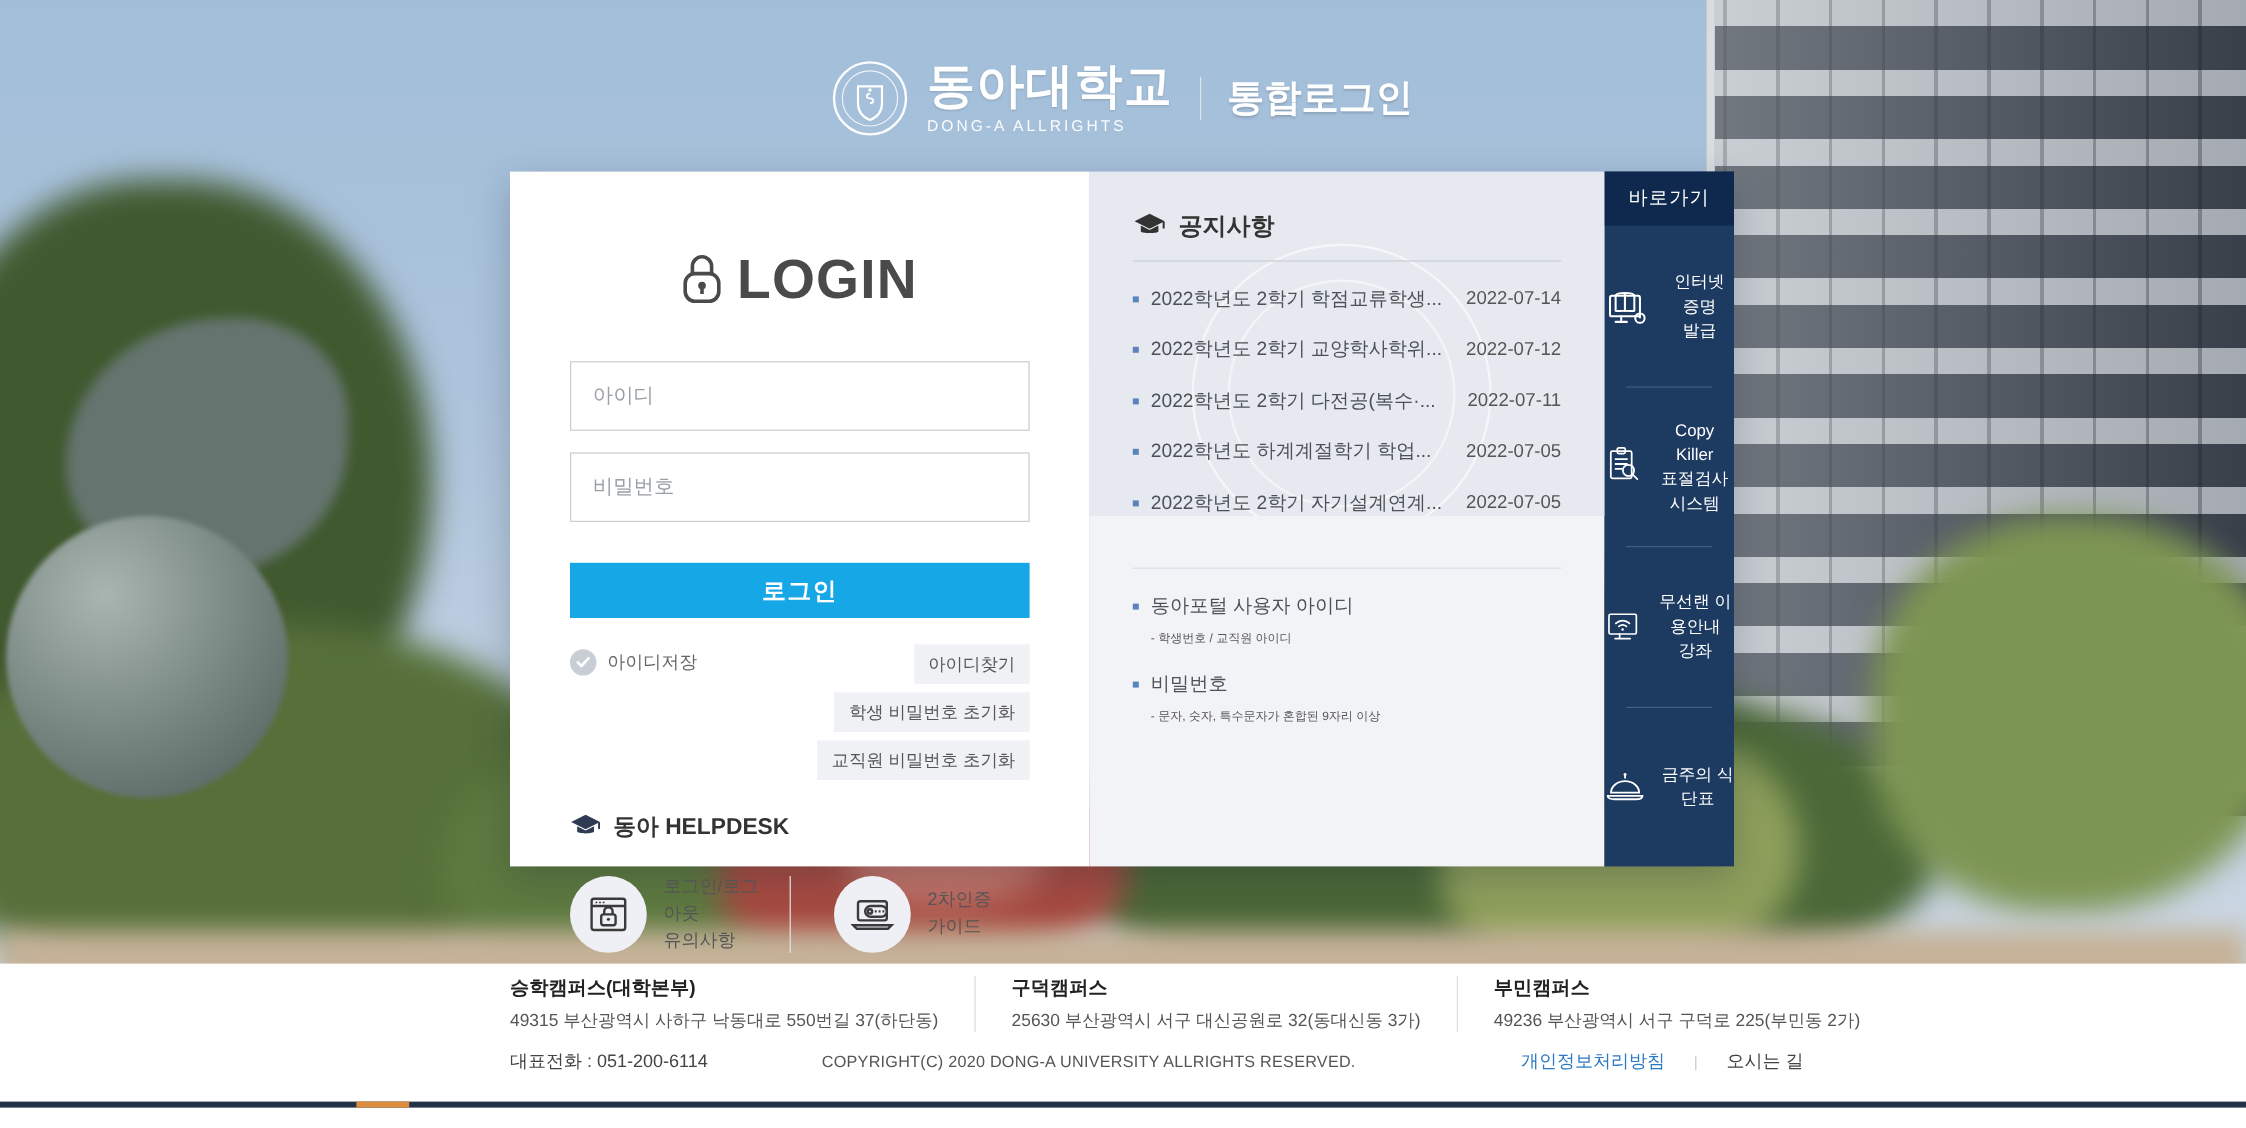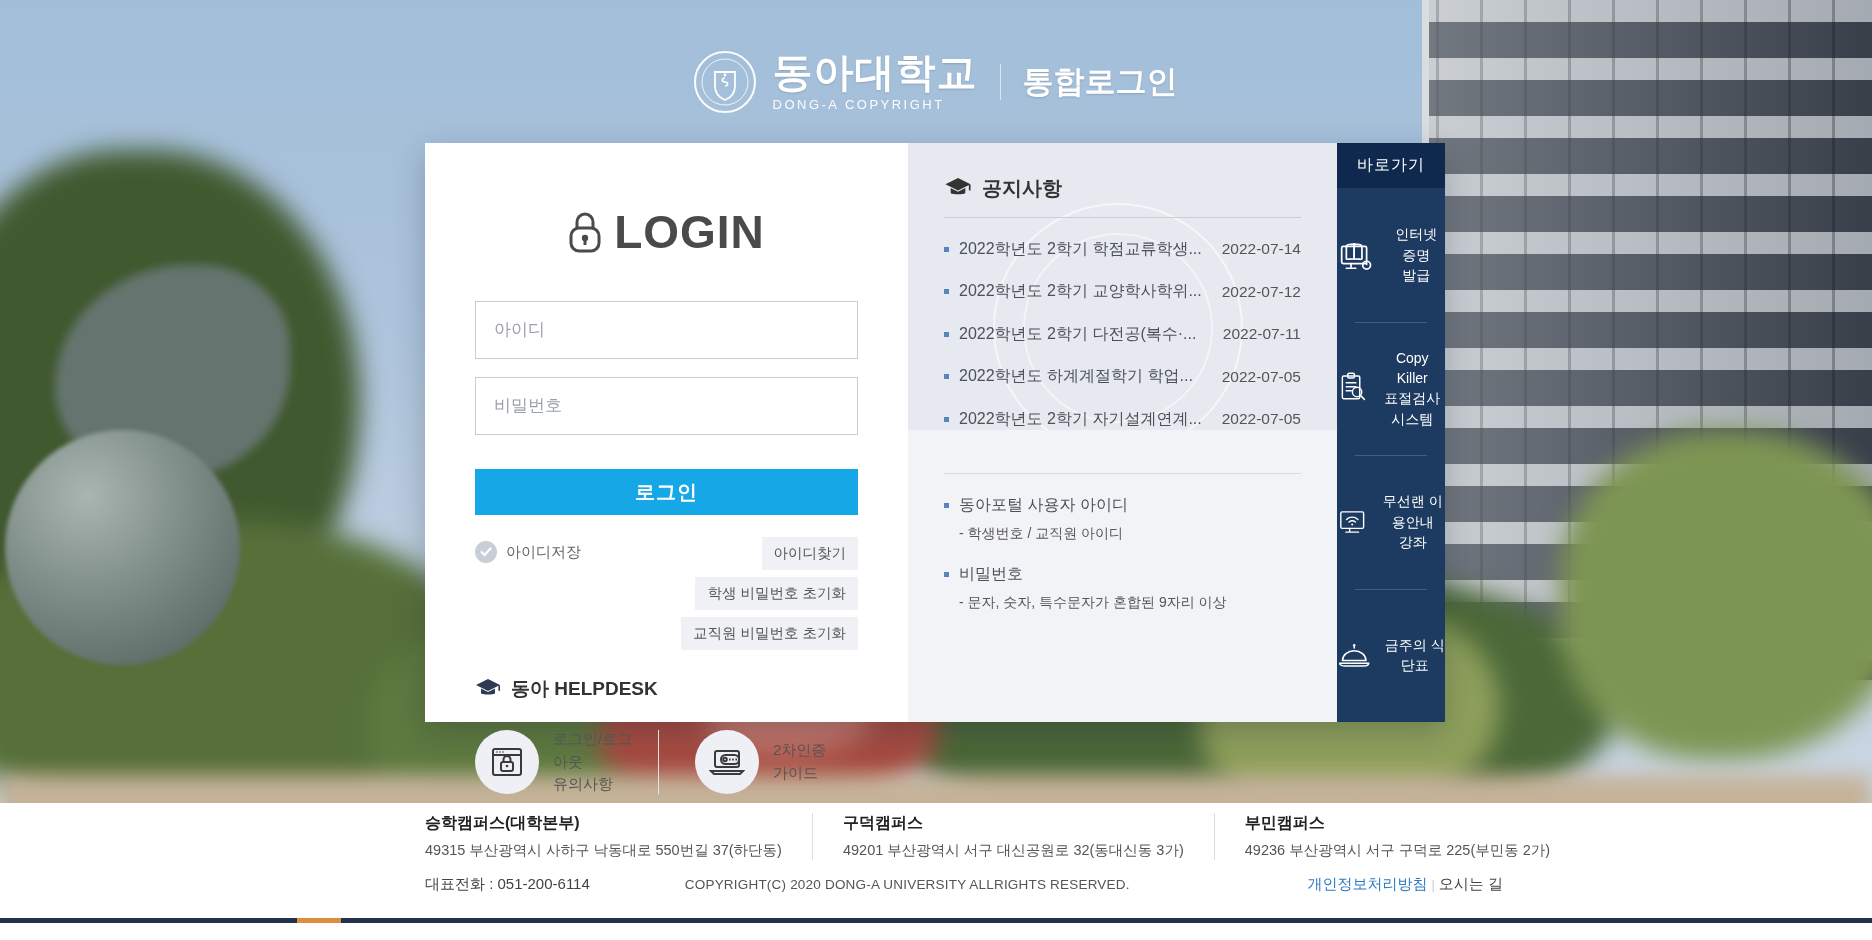--- a/index.html
+++ b/index.html
@@ -118,21 +118,21 @@
   .rule { height:1px; background:#c9cdd5; margin-top:15px; position:relative; z-index:1; }
   .notice-list { list-style:none; margin-top:10px; position:relative; z-index:1; }
   .notice-row { display:flex; align-items:center; height:42.5px; cursor:pointer; }
   .bullet { width:5px; height:5px; background:#5b83bb; margin-right:10px; flex:0 0 auto; }
   .n-title { flex:1; font-size:16px; color:#4c5158; white-space:nowrap; overflow:hidden; }
   .n-date { font-size:15.5px; color:#555; margin-left:10px; }
   .notice-bottom { flex:1; background:#f2f3f7; padding:28px 36px 0; }
   .notice-bottom .rule { background:#d8dbe2; }
   .g-item { margin-top:21px; }
   .g-main { display:flex; align-items:center; font-size:16px; color:#4c5158; }
-  .g-sub { font-size:14px; color:#555; margin:9px 0 0 15px; }
+  .g-sub { font-size:10px; color:#555; margin:9px 0 0 15px; }
 
   
   .quickbar { width:108px; background:#1d3a61; display:flex; flex-direction:column; color:#fff; }
   .qb-header {
     height:45px; background:#0f294e; display:flex; align-items:center; justify-content:center;
     font-size:16px; letter-spacing:1px;
   }
   .qb-item {
     flex:1; display:flex; align-items:center; justify-content:center;
     gap:13px; position:relative; cursor:pointer; text-align:center;
@@ -145,21 +145,21 @@
   
   .footer { position:absolute; left:0; top:803px; width:1872px; height:120px; background:#fff; }
   .campuses { position:absolute; left:425px; top:10px; display:flex; }
   .campus { padding-right:30px; }
   .campus + .campus { border-left:1px solid #ddd; padding-left:30px; }
   .c-title { font-size:16px; font-weight:bold; color:#222; }
   .c-addr { font-size:14.5px; color:#555; margin-top:7px; }
   .footer-bottom { position:absolute; left:425px; width:1078px; top:72px; display:flex; align-items:center; }
   .phone { font-size:15px; color:#444; }
   .copyright { font-size:13.5px; color:#555; margin-left:95px; letter-spacing:.2px; }
-  .legal { margin-left:auto; display:flex; align-items:center; gap:4px; }
+  .legal { margin-left:auto; display:flex; align-items:center; gap:24px; }
   .privacy { font-size:15px; color:#2c79c4; cursor:pointer; }
   .legal-sep { color:#ccc; font-size:13px; }
   .directions { font-size:15px; color:#444; cursor:pointer; }
   .bottom-bar { position:absolute; left:0; bottom:0; width:100%; height:5px; background:#223349; }
   .bottom-bar .orange { position:absolute; left:297px; top:0; width:44px; height:5px; background:#dd8d3e; }
 
   svg { display:block; }
 </style>
 </head>
 <body>
@@ -183,21 +183,21 @@
 <div class="site-header">
   <svg class="seal" viewBox="0 0 64 64" fill="none" stroke="#ffffff" stroke-width="2">
     <circle cx="32" cy="32" r="30" stroke-opacity=".95"></circle>
     <circle cx="32" cy="32" r="23" stroke-width="1" stroke-opacity=".8"></circle>
     <path d="M22 22 h20 v14 c0 8 -5 12 -10 14 c-5 -2 -10 -6 -10 -14 z" stroke-width="1.8"></path>
     <path d="M32 28 c-3 0 -4 4 0 4 c4 0 3 4 0 4" stroke-width="1.6"></path>
     <circle cx="32" cy="25" r="1.4" fill="#fff" stroke="none"></circle>
   </svg>
   <div class="brand">
     <div class="brand-kr">동아대학교</div>
-    <div class="brand-en">DONG-A COPYRIGHT</div>
+    <div class="brand-en">DONG-A ALLRIGHTS</div>
   </div>
   <div class="header-divider"></div>
   <div class="page-title">통합로그인</div>
 </div>
 
 <div class="panel-wrap">
 
   <div class="login-card">
     <div class="login-title">
       <svg width="34" height="44" viewBox="0 0 34 44" fill="none" stroke="#4a4a4a" stroke-width="3">
@@ -399,21 +399,21 @@
 </div>
 
 <div class="footer">
   <div class="campuses">
     <div class="campus">
       <div class="c-title">승학캠퍼스(대학본부)</div>
       <div class="c-addr">49315 부산광역시 사하구 낙동대로 550번길 37(하단동)</div>
     </div>
     <div class="campus">
       <div class="c-title">구덕캠퍼스</div>
-      <div class="c-addr">49201 부산광역시 서구 대신공원로 32(동대신동 3가)</div>
+      <div class="c-addr">25630 부산광역시 서구 대신공원로 32(동대신동 3가)</div>
     </div>
     <div class="campus">
       <div class="c-title">부민캠퍼스</div>
       <div class="c-addr">49236 부산광역시 서구 구덕로 225(부민동 2가)</div>
     </div>
   </div>
   <div class="footer-bottom">
     <span class="phone">대표전화 : 051-200-6114</span>
     <span class="copyright">COPYRIGHT(C) 2020 DONG-A UNIVERSITY ALLRIGHTS RESERVED.</span>
     <span class="legal">

